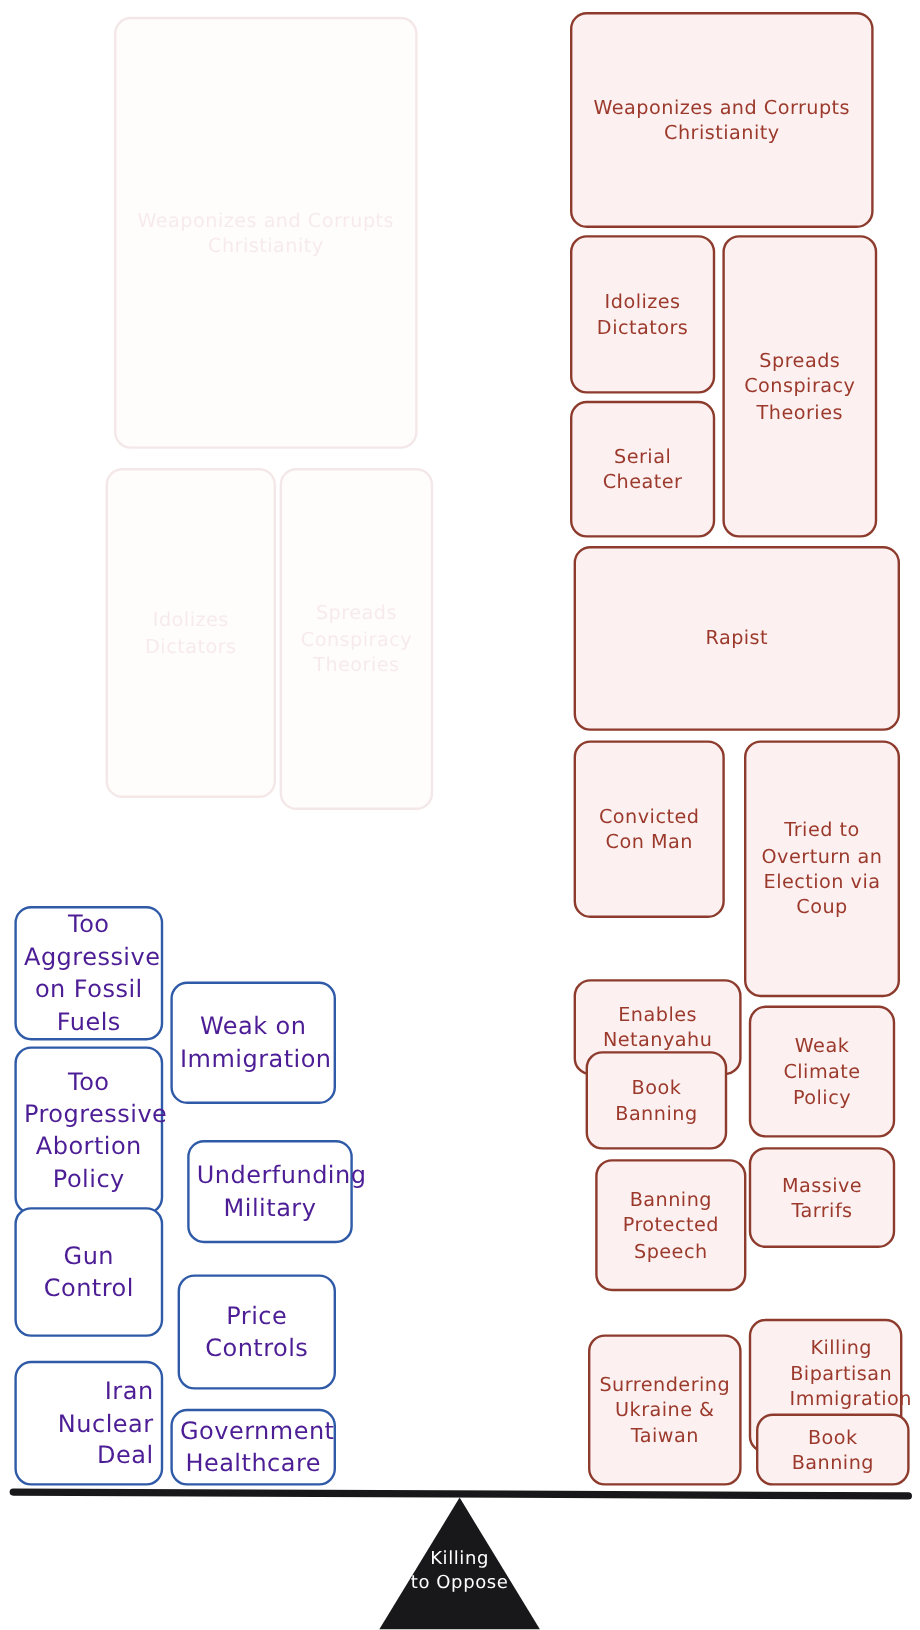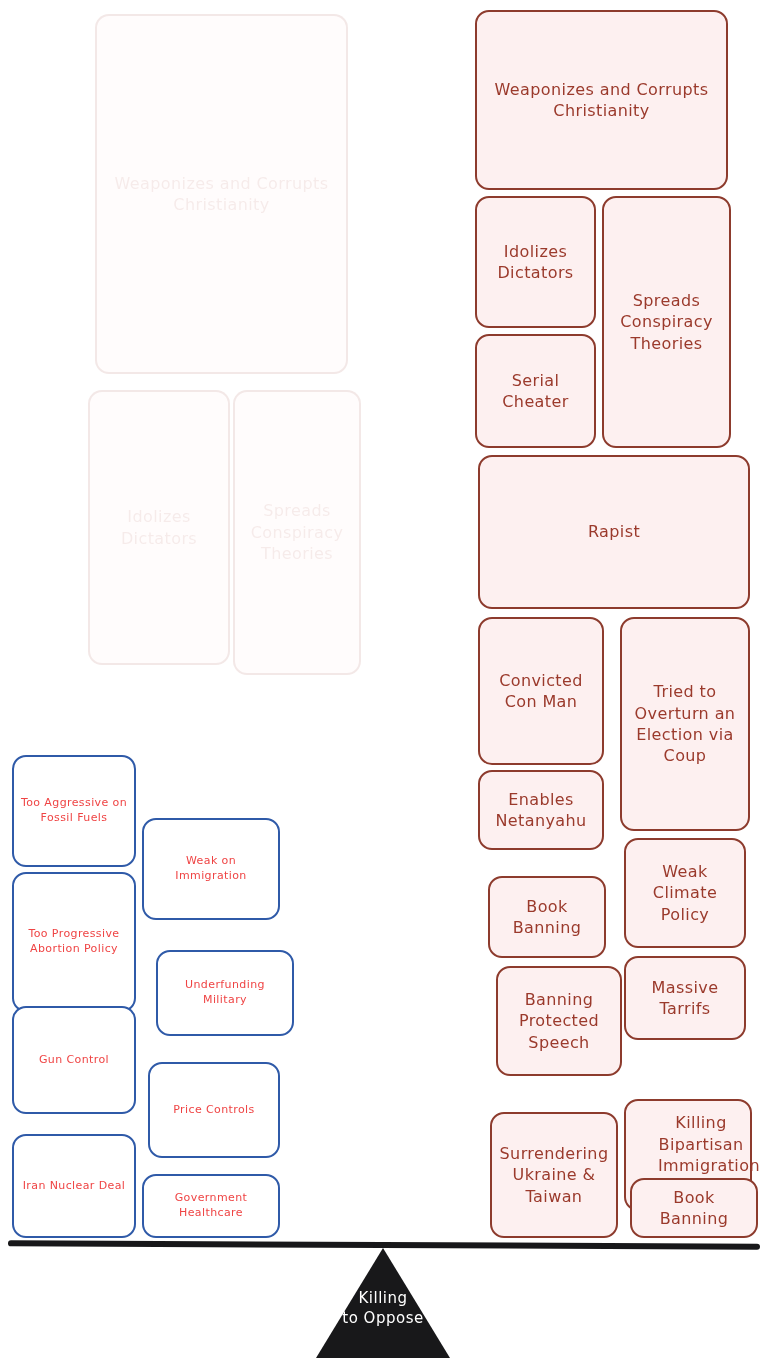--- a/index.html
+++ b/index.html
@@ -33,22 +33,22 @@
   .card.red{
     background:#fdf0f0;
     border-color:#8d3b2d;
     color:#9b3a2c;
     font-size:16px;
   }
   
   .card.blue{
     background:#ffffff;
     border-color:#2f5aa8;
-    color:#ef4444;
-    font-size:11px;
+    color:#4c1d95;
+    font-size:20px;
   }
   
   .card.ghost{
     background:rgba(253,240,240,0.18);
     border-color:rgba(141,59,45,0.10);
     color:rgba(155,58,44,0.085);
     border-width:2.2px;
     filter:blur(.35px);
   }
 
@@ -115,21 +115,21 @@
       </div>
       <div class="card blue" style="left: 156px; top: 950px; width: 138px; height: 86px;">
         <span>Underfunding Military</span>
       </div>
       <div class="card blue" style="left: 12px; top: 1006px; width: 124px; height: 108px;">
         <span>Gun Control</span>
       </div>
       <div class="card blue" style="left: 148px; top: 1062px; width: 132px; height: 96px;">
         <span>Price Controls</span>
       </div>
-      <div class="card blue" style="left: 12px; top: 1134px; width: 124px; height: 104px;">
+      <div class="card blue" style="left: 12px; top: 1134px; width: 124px; height: 104px; text-align: right;">
         <span>Iran Nuclear Deal</span>
       </div>
       <div class="card blue" style="left: 142px; top: 1174px; width: 138px; height: 64px;">
         <span>Government Healthcare</span>
       </div>
     </div>
 
   <div id="right-layer">
       <div class="card red" style="left: 475px; top: 10px; width: 253px; height: 180px;">
         <span>Weaponizes and Corrupts Christianity</span>
@@ -145,21 +145,21 @@
       </div>
       <div class="card red" style="left: 478px; top: 455px; width: 272px; height: 154px;">
         <span>Rapist</span>
       </div>
       <div class="card red" style="left: 478px; top: 617px; width: 126px; height: 148px;">
         <span>Convicted Con Man</span>
       </div>
       <div class="card red" style="left: 620px; top: 617px; width: 130px; height: 214px;">
         <span>Tried to Overturn an Election via Coup</span>
       </div>
-      <div class="card red" style="left: 478px; top: 770px; width: 126px; height: 80px;">
+      <div class="card red" style="left: 478px; top: 816px; width: 140px; height: 80px;">
         <span>Enables Netanyahu</span>
       </div>
       <div class="card red" style="left: 624px; top: 838px; width: 122px; height: 110px; justify-content: center;">
         <span>Weak Climate Policy</span>
       </div>
       <div class="card red" style="left: 488px; top: 876px; width: 118px; height: 82px;">
         <span>Book Banning</span>
       </div>
       <div class="card red" style="left: 624px; top: 956px; width: 122px; height: 84px;">
         <span>Massive Tarrifs</span>

